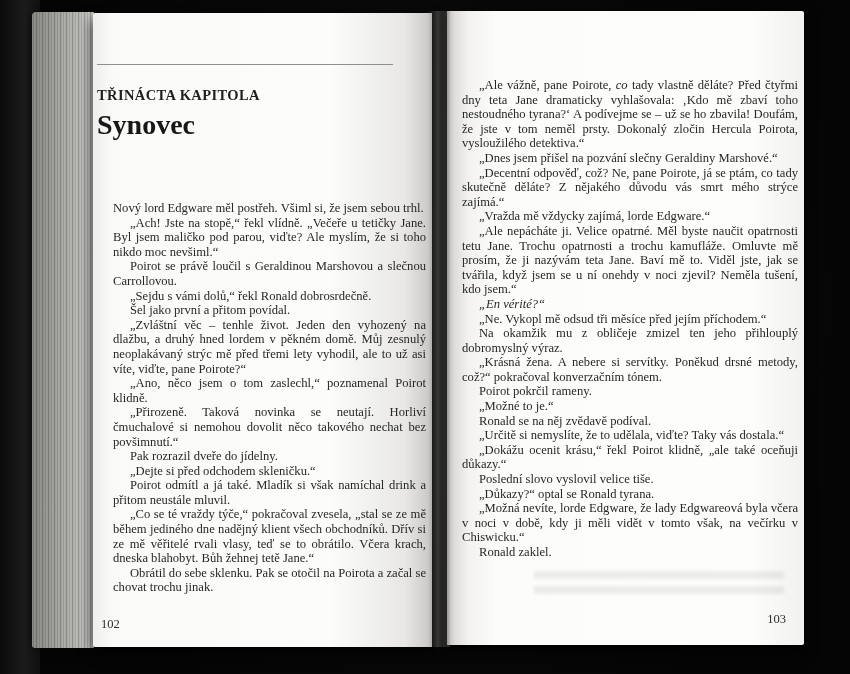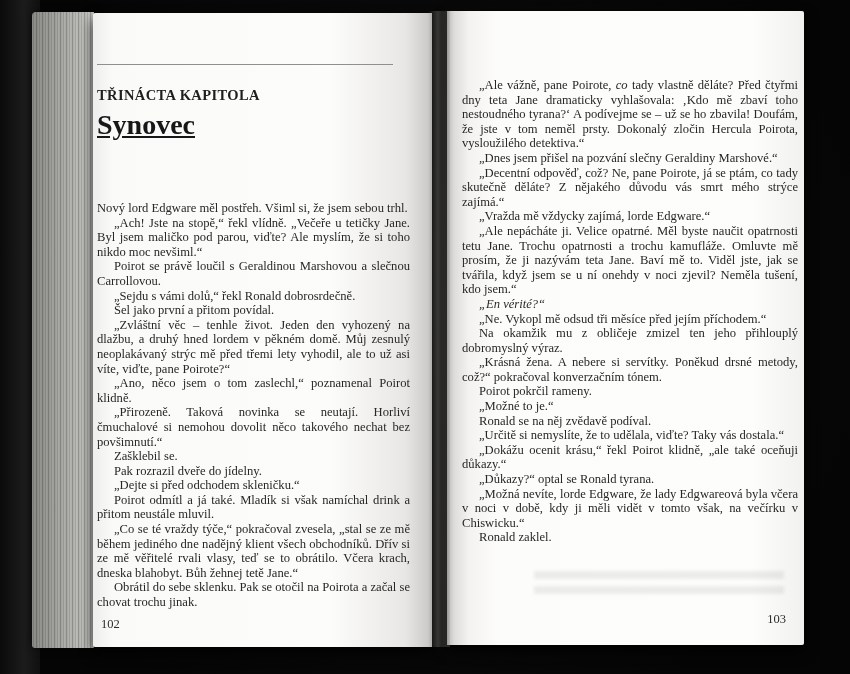--- a/index.html
+++ b/index.html
@@ -36,24 +36,24 @@
   .gutter{position:absolute;left:428px;top:11px;width:22px;height:636px;
     background:linear-gradient(to right,
       rgba(120,119,117,0) 0%, rgba(95,94,92,.55) 45%, rgba(60,59,57,.6) 60%, rgba(150,149,147,.25) 100%);}
   
   .lp-inner{position:absolute;left:4px;top:0;width:313px;height:634px;}
   .header-rule{position:absolute;left:0;top:51px;width:296px;height:1px;
     background:#8f8f8d;}
   .chapter-label{position:absolute;left:0;top:74px;
     font-weight:bold;font-size:14.5px;letter-spacing:.4px;color:#1f1f1f;}
   .chapter-title{position:absolute;left:0;top:96px;
-    font-weight:bold;font-size:28px;color:#171717;text-decoration:underline;}
+    font-weight:bold;font-size:28px;color:#171717;}
   .body-block{position:absolute;font-size:12.6px;line-height:14.6px;
     color:#272727;text-align:justify;}
-  .lp-body{left:0;top:188px;width:313px;}
+  .lp-body{left:16px;top:188px;width:313px;}
   .rp-body{left:15px;top:67px;width:336px;}
   .body-block p{margin:0;text-indent:17px;font-family:Liberation Serif, serif;}
   .body-block p.no-indent{text-indent:0;}
   .it{font-style:italic;}
   .pageno{position:absolute;font-size:12.5px;color:#2b2b2b;}
   .pageno-left{left:4px;top:604px;}
   .pageno-right{right:18px;top:601px;}
   
   .ghost{position:absolute;right:20px;top:560px;width:250px;height:30px;
     background:repeating-linear-gradient(to bottom,
@@ -75,21 +75,20 @@
       <div class="chapter-title">Synovec</div>
       <div class="body-block lp-body" id="left-paragraphs">
           <p class="no-indent"><span>Nový lord Edgware měl postřeh. Všiml si, že jsem sebou trhl.</span></p>
           <p><span>„Ach! Jste na stopě,“ řekl vlídně. „Večeře u tetičky Jane. Byl jsem maličko pod parou, viďte? Ale myslím, že si toho nikdo moc nevšiml.“</span></p>
           <p><span>Poirot se právě loučil s Geraldinou Marshovou a slečnou Carrollovou.</span></p>
           <p><span>„Sejdu s vámi dolů,“ řekl Ronald dobrosrdečně.</span></p>
           <p><span>Šel jako první a přitom povídal.</span></p>
           <p><span>„Zvláštní věc – tenhle život. Jeden den vyhozený na dlažbu, a druhý hned lordem v pěkném domě. Můj zesnulý neoplakávaný strýc mě před třemi lety vyhodil, ale to už asi víte, viďte, pane Poirote?“</span></p>
           <p><span>„Ano, něco jsem o tom zaslechl,“ poznamenal Poirot klidně.</span></p>
           <p><span>„Přirozeně. Taková novinka se neutají. Horliví čmuchalové si nemohou dovolit něco takového nechat bez povšimnutí.“</span></p>
-          <p><span>Zašklebil se.</span></p>
           <p><span>Pak rozrazil dveře do jídelny.</span></p>
           <p><span>„Dejte si před odchodem skleničku.“</span></p>
           <p><span>Poirot odmítl a já také. Mladík si však namíchal drink a přitom neustále mluvil.</span></p>
           <p><span>„Co se té vraždy týče,“ pokračoval zvesela, „stal se ze mě během jediného dne nadějný klient všech obchodníků. Dřív si ze mě věřitelé rvali vlasy, teď se to obrátilo. Včera krach, dneska blahobyt. Bůh žehnej tetě Jane.“</span></p>
           <p><span>Obrátil do sebe sklenku. Pak se otočil na Poirota a začal se chovat trochu jinak.</span></p>
         </div>
       <div class="pageno pageno-left">102</div>
     </div>
   </div>
 
@@ -103,20 +102,21 @@
           <p><span>„Ale nepácháte ji. Velice opatrné. Měl byste naučit opatrnosti tetu Jane. Trochu opatrnosti a trochu kamufláže. Omluvte mě prosím, že ji nazývám teta Jane. Baví mě to. Viděl jste, jak se tvářila, když jsem se u ní onehdy v noci zjevil? Neměla tušení, kdo jsem.“</span></p>
           <p><span class="it">„En vérité?“</span></p>
           <p><span>„Ne. Vykopl mě odsud tři měsíce před jejím příchodem.“</span></p>
           <p><span>Na okamžik mu z obličeje zmizel ten jeho přihlouplý dobromyslný výraz.</span></p>
           <p><span>„Krásná žena. A nebere si servítky. Poněkud drsné metody, což?“ pokračoval konverzačním tónem.</span></p>
           <p><span>Poirot pokrčil rameny.</span></p>
           <p><span>„Možné to je.“</span></p>
           <p><span>Ronald se na něj zvědavě podíval.</span></p>
           <p><span>„Určitě si nemyslíte, že to udělala, viďte? Taky vás dostala.“</span></p>
           <p><span>„Dokážu ocenit krásu,“ řekl Poirot klidně, „ale také oceňuji důkazy.“</span></p>
+          <p><span>Poslední slovo vyslovil velice tiše.</span></p>
           <p><span>„Důkazy?“ optal se Ronald tyrana.</span></p>
           <p><span>„Možná nevíte, lorde Edgware, že lady Edgwareová byla včera v noci v době, kdy ji měli vidět v tomto však, na večírku v Chiswicku.“</span></p>
           <p><span>Ronald zaklel.</span></p>
         </div>
       <div class="ghost"></div>
       <div class="pageno pageno-right">103</div>
     </div>
   </div>
 
   <div class="gutter"></div>

